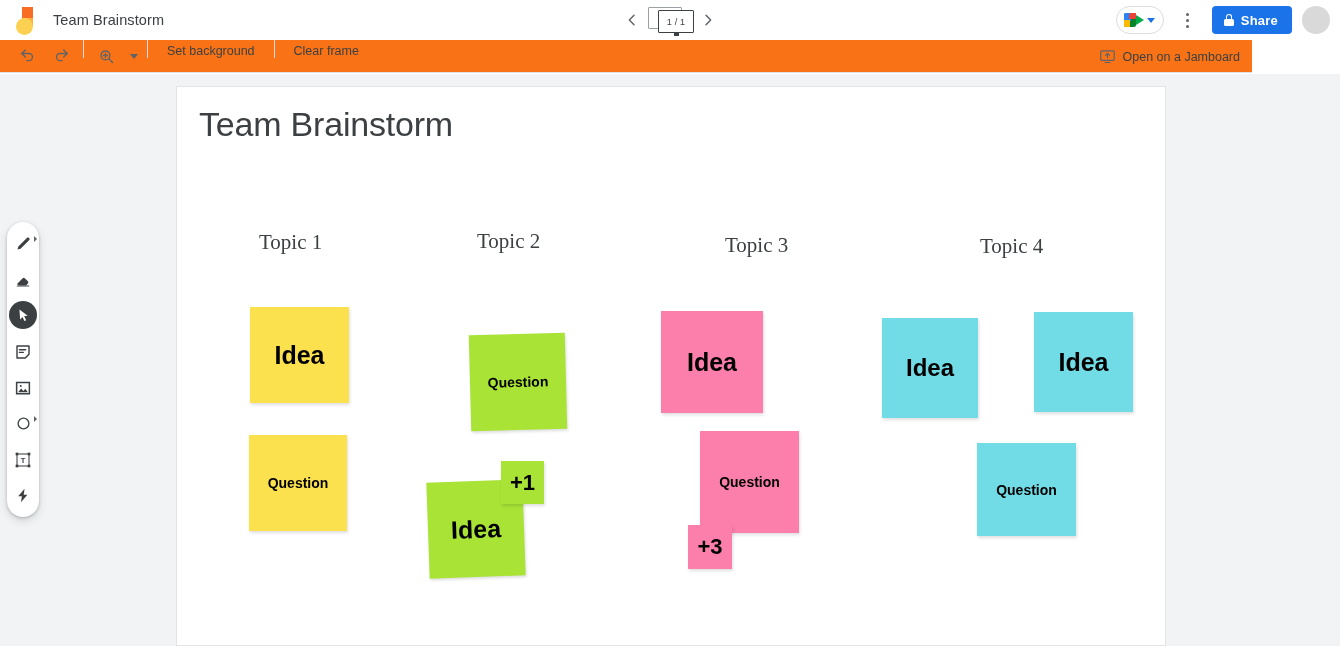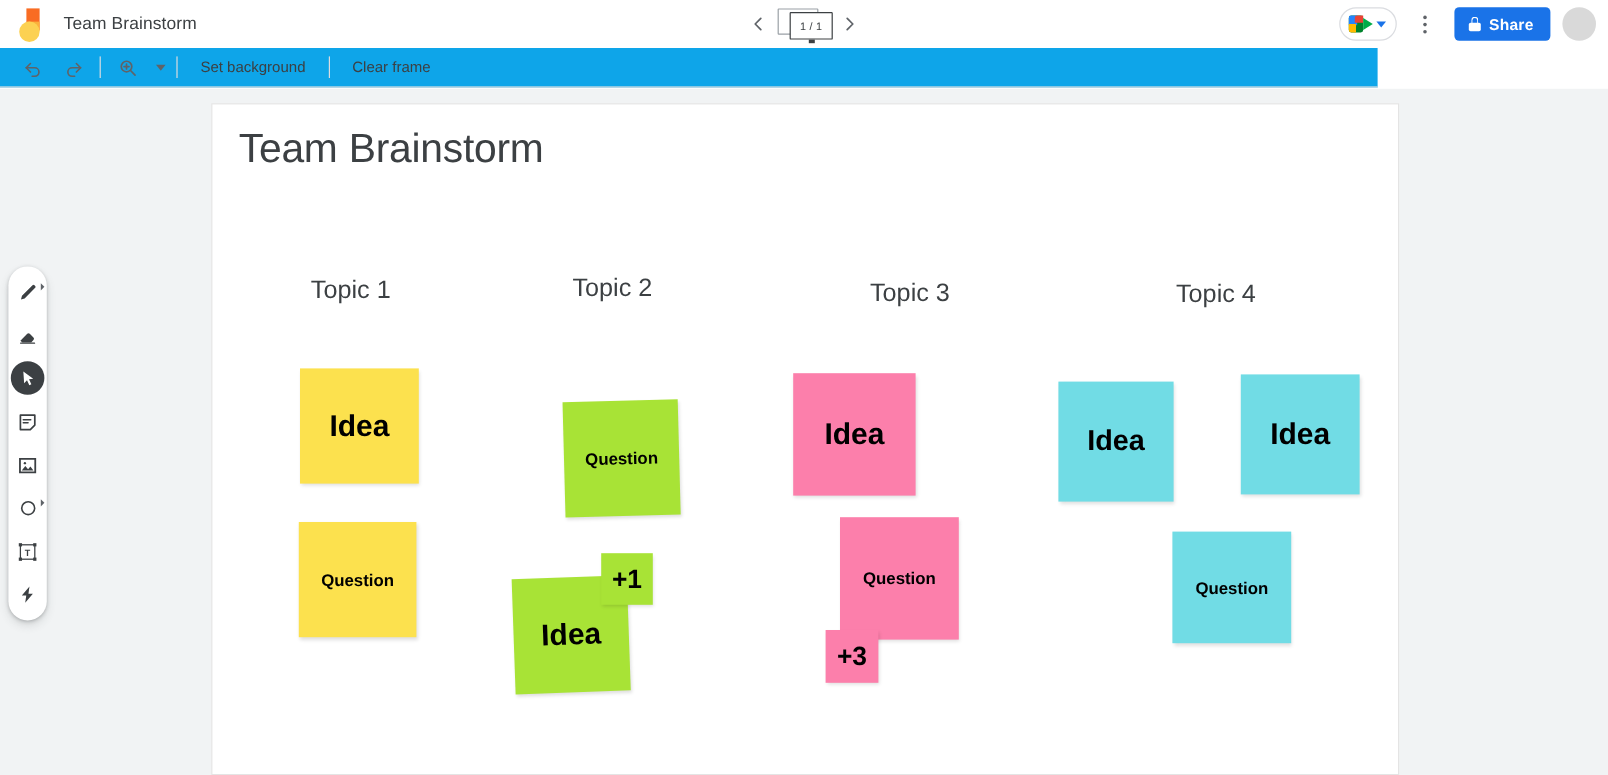--- a/index.html
+++ b/index.html
@@ -104,23 +104,23 @@
   .lock-glyph .body { position: absolute; left: 0; bottom: 0; width: 10px; height: 7px;
     background: #fff; border-radius: 1.5px; }
   .lock-glyph .shackle { position: absolute; left: 2px; top: 0; width: 6px; height: 6px;
     border: 1.6px solid #fff; border-bottom: none; border-radius: 3px 3px 0 0; }
   .avatar {
     width: 28px; height: 28px; border-radius: 50%; background: #d9d9d9; cursor: pointer;
   }
 
   
   .subbar {
-    position: absolute; left: 0; top: 40px; width: 1148px; height: 33px;
-    display: flex; align-items: center; border-bottom: 1px solid #e0e0e0;
-    background: #0ea5e9;
+    position: absolute; left: 0; top: 40px; width: 1252px; height: 33px;
+    display: flex; border-bottom: 1px solid #e0e0e0;
+    background: #f97316;
   }
   .icon-btn {
     width: 26px; height: 26px; display: flex; align-items: center; justify-content: center;
     cursor: pointer; border-radius: 50%; color: #5f6368;
   }
   .sep { width: 1px; height: 18px; background: #dadce0; margin: 0 9px; }
   .text-btn {
     font-size: 12.5px; color: #3c4043; padding: 4px 10px; cursor: pointer;
     border-radius: 4px; white-space: nowrap;
   }
@@ -167,21 +167,21 @@
   }
   .frame {
     position: absolute; left: 176px; top: 12px; width: 990px; height: 560px;
     background: #fff; border: 1px solid #e4e4e4;
   }
   .canvas-title {
     position: absolute; left: 199px; top: 105px;
     font-size: 34px; color: #3c4043; letter-spacing: -.2px;
   }
   .topic {
-    position: absolute; font-size: 21px; color: #3c4043; white-space: nowrap;
+    position: absolute; font-size: 21px; color: #3c4043; white-space: nowrap; font-family: Liberation Serif, serif;
   }
   .note {
     position: absolute; display: flex; align-items: center; justify-content: center;
     color: #000; font-weight: bold; text-align: center;
     box-shadow: 1px 2px 3px rgba(0,0,0,.13);
     cursor: pointer; user-select: none;
   }
   .badge {
     position: absolute; display: flex; align-items: center; justify-content: center;
     color: #000; font-weight: bold; box-shadow: 1px 2px 3px rgba(0,0,0,.13);
@@ -276,20 +276,29 @@
         </svg>
       </div>
       <div style="width:7px"></div>
       <div class="tri-down"></div>
     </div>
     <div class="sep"></div>
     <div class="text-btn">Set background</div>
     <div class="sep"></div>
     <div class="text-btn">Clear frame</div>
 
+    <div class="open-jam">
+      <svg width="17" height="17" viewBox="0 0 24 24" fill="none" stroke="#5f6368" stroke-width="1.7" stroke-linecap="round" stroke-linejoin="round">
+        <rect x="2.5" y="4" width="19" height="13.5" rx="1.6"></rect>
+        <polyline points="12 13.5 12 7.5"></polyline>
+        <polyline points="9 10.5 12 7.5 15 10.5"></polyline>
+        <line x1="8.5" y1="20.5" x2="15.5" y2="20.5"></line>
+      </svg>
+      <span>Open on a Jamboard</span>
+    </div>
   </div>
 
   <div class="rail">
 
     <div class="tool">
       <svg width="17" height="17" viewBox="0 0 24 24" fill="#3c4043">
         <path d="M3.5 20.5l4.3-1.2L20.2 6.9a1.6 1.6 0 0 0 0-2.3l-.8-.8a1.6 1.6 0 0 0-2.3 0L4.7 16.2z"></path>
       </svg>
       <span class="flyout"></span>
     </div>

